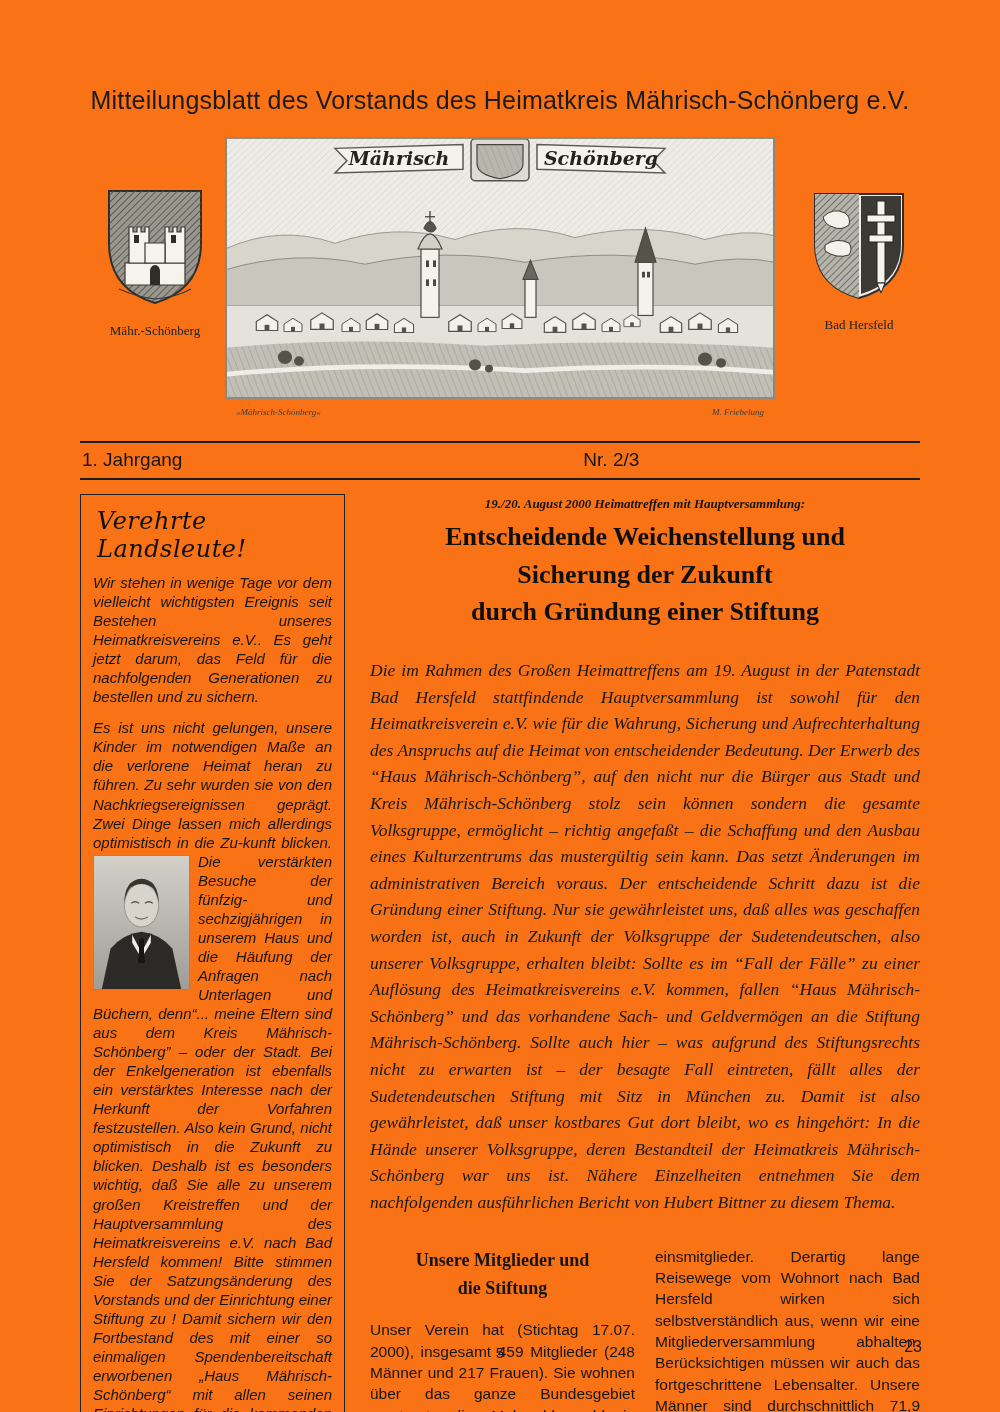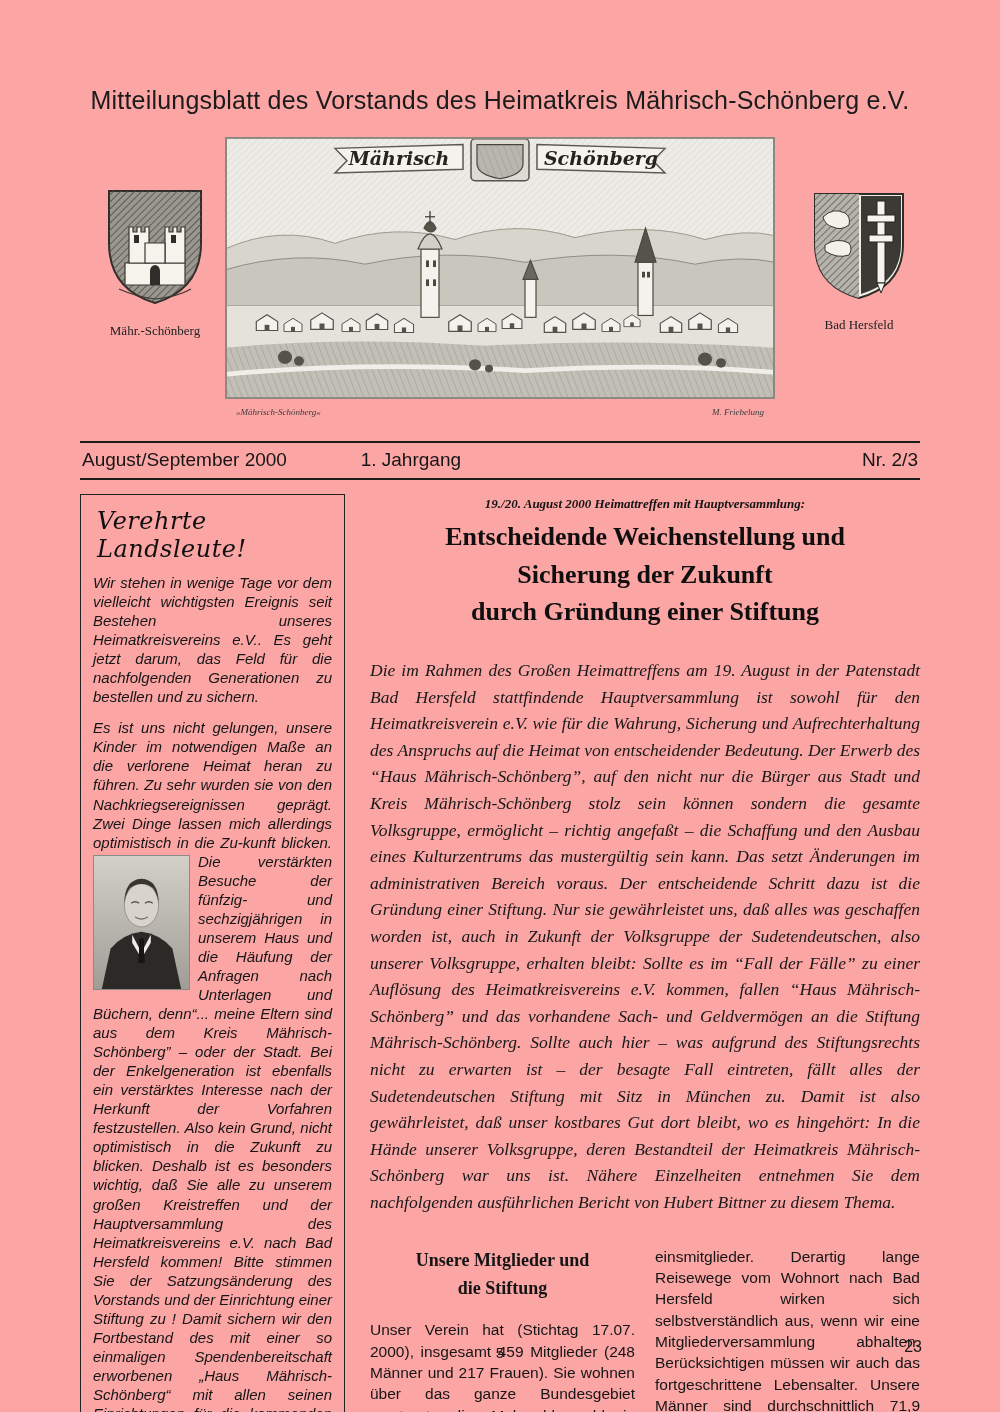--- a/index.html
+++ b/index.html
@@ -1,18 +1,18 @@
 <!DOCTYPE html>
 <html lang="de"><head>
 <meta charset="utf-8">
 <style>
   html,body{margin:0;padding:0;background:#e9e9e9;}
   .page{
     width:1000px;height:1412px;margin:0 auto;position:relative;
-    background:#fca5a5;color:#141414;overflow:hidden;
+    background:#f97316;color:#141414;overflow:hidden;
     font-family:"Liberation Sans",sans-serif;
     box-shadow:0 0 6px rgba(0,0,0,.25);
   }
   .content{padding:0 80px;}
   .page-title{
     margin:0;padding-top:86px;text-align:center;
     font-size:25px;font-weight:400;letter-spacing:.2px;color:#1b1b1b;
   }
   
   .masthead{position:relative;height:292px;margin-top:22px;}
@@ -243,21 +243,20 @@
             <rect x="56" y="26" width="28" height="7"></rect>
             <rect x="58" y="46" width="24" height="7"></rect>
             <path d="M66,94 L70,104 L74,94 Z"></path>
           </g>
         </svg>
         <div class="crest-label">Bad Hersfeld</div>
       </div>
     </div>
 
     <div class="dateline">
-      <span class="dl-left">August/September 2000</span>
       <span class="dl-center">1. Jahrgang</span>
       <span class="dl-right">Nr. 2/3</span>
     </div>
 
     <div class="columns">
 
       <div class="letter-box">
         <div class="letter-heading">Verehrte Landsleute!</div>
         <div class="letter-body">
           <p>Wir stehen in wenige Tage vor dem vielleicht wichtigsten Ereignis seit Bestehen unseres Heimatkreisvereins e.V.. Es geht jetzt darum, das Feld für die nachfolgenden Generationen zu bestellen und zu sichern.</p>

